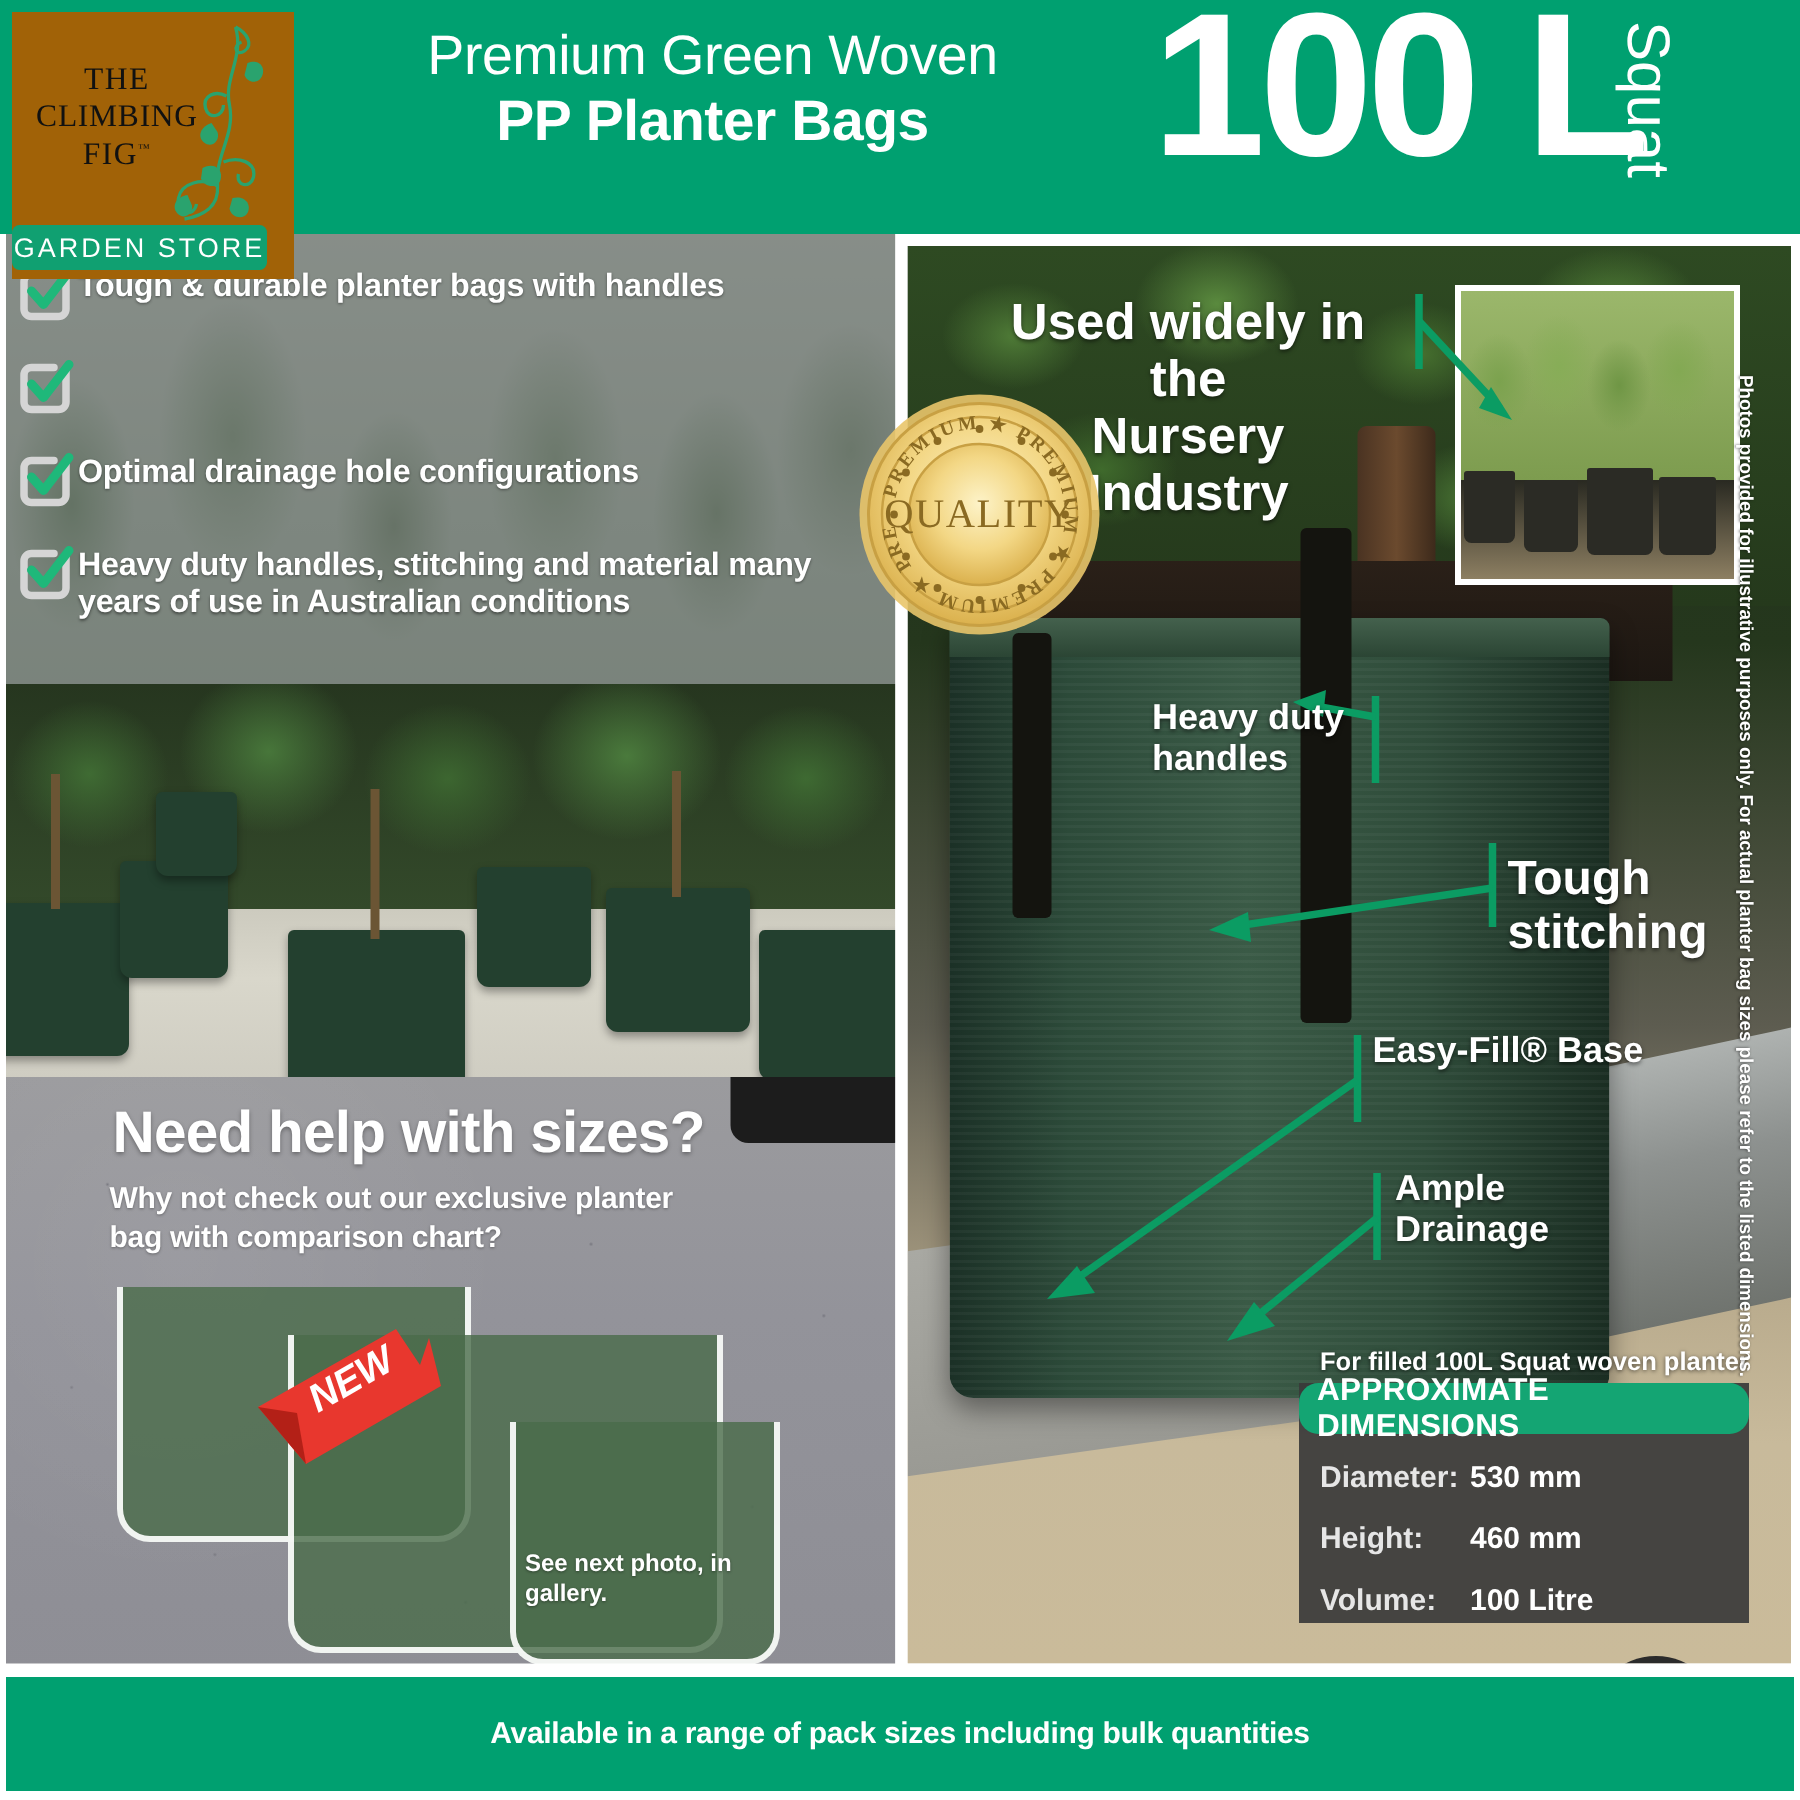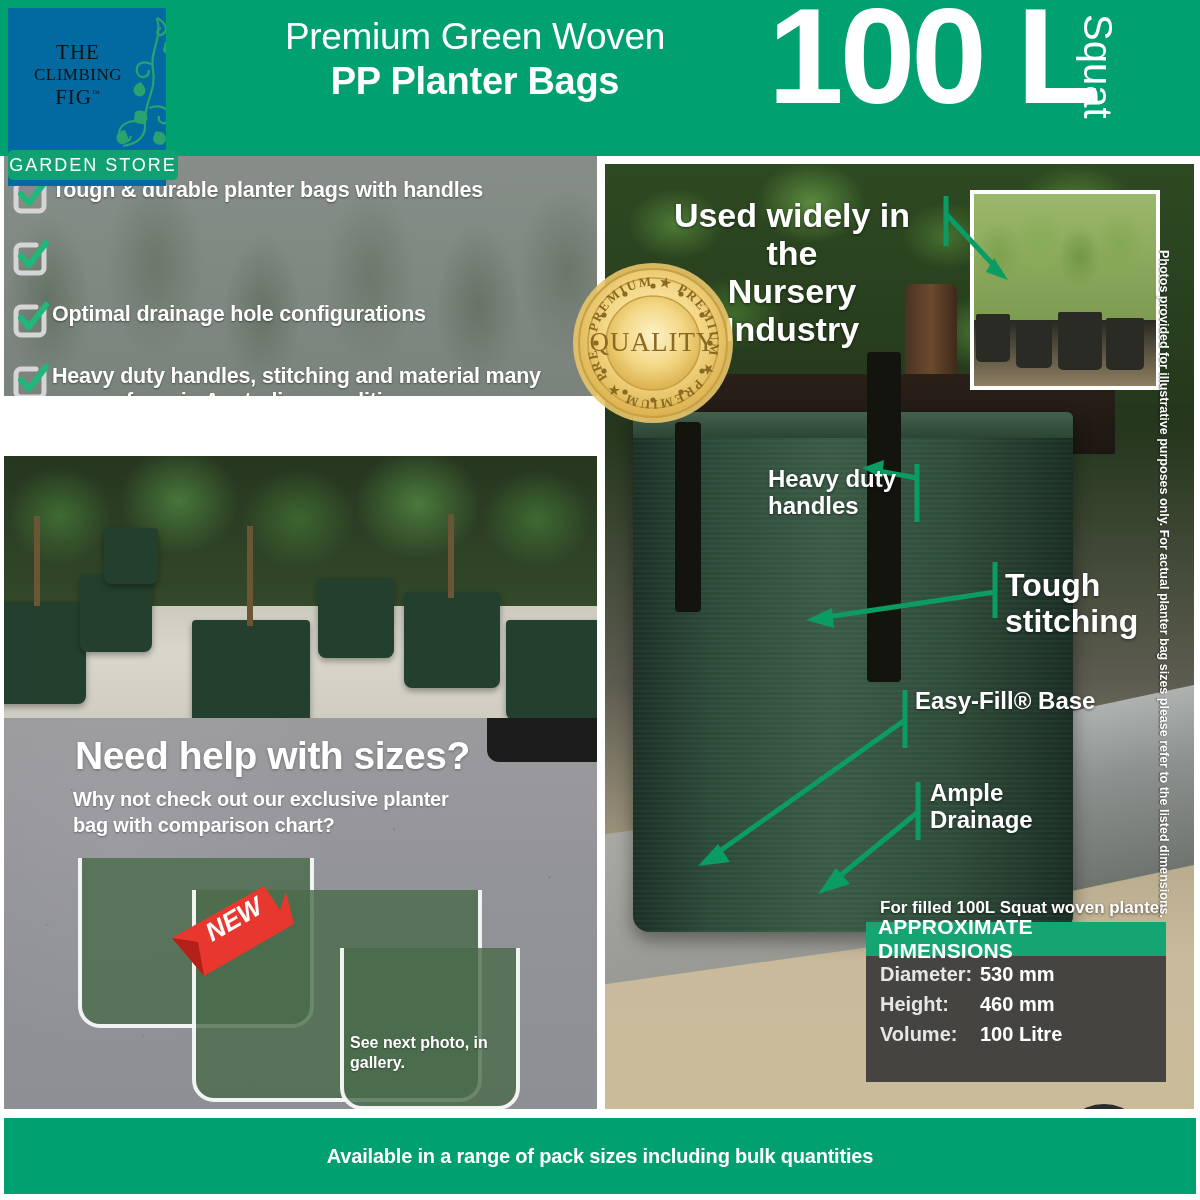--- a/index.html
+++ b/index.html
@@ -10,31 +10,31 @@
     overflow: hidden;
   }
   #page { position: relative; width: 1200px; height: 1200px; background: #fff; }
 
   
   .header {
     position: absolute; left: 0; top: 0; width: 1200px; height: 156px;
     background: #00a070;
   }
   .logo-box {
-    position: absolute; left: 8px; top: 8px; width: 158px; height: 178px;
-    background: #0369a1; z-index: 40; overflow: hidden;
+    position: absolute; left: 8px; top: 8px; width: 188px; height: 178px;
+    background: #a16207; z-index: 40; overflow: hidden;
   }
   .logo-inner { position: absolute; left: 0; top: 0; width: 185px; height: 148px; }
   .logo-text {
     position: absolute; left: 10px; top: 32px; width: 120px;
     text-align: center; font-family: "Liberation Serif", serif;
     color: #111; line-height: 1.18;
   }
   .logo-text .l1 { font-size: 21px; letter-spacing: 1px; }
-  .logo-text .l2 { font-size: 17px; letter-spacing: 0.5px; text-align: center; }
+  .logo-text .l2 { font-size: 21px; letter-spacing: 0.5px; text-align: center; }
   .logo-text .l3 { font-size: 21px; letter-spacing: 1px; }
   .logo-tm { font-size: 8px; vertical-align: super; }
   .vine { position: absolute; right: 4px; top: 4px; width: 90px; height: 144px; }
   .garden-store {
     position: absolute; left: 8px; top: 150px; width: 170px; height: 30px;
     background: #10a071; border-radius: 5px;
     color: #fff; font-family: Liberation Sans, sans-serif; font-size: 18px;
     letter-spacing: 2px; text-align: center; line-height: 30px;
     z-index: 41;
   }
@@ -56,21 +56,21 @@
     white-space: nowrap;
   }
 
   
   .left-col {
     position: absolute; left: 0; top: 156px; width: 597px; height: 960px;
     overflow: hidden;
   }
   
   .features {
-    position: absolute; left: 0; top: 0; width: 597px; height: 240px;
+    position: absolute; left: 0; top: 0; width: 597px; height: 300px;
     overflow: hidden;
   }
   .features .photo-bg {
     position: absolute; inset: 0;
     background:
       radial-gradient(ellipse 60px 120px at 8% 60%, rgba(70,110,70,.85), transparent 70%),
       radial-gradient(ellipse 70px 130px at 26% 45%, rgba(86,122,84,.8), transparent 70%),
       radial-gradient(ellipse 55px 110px at 44% 65%, rgba(74,106,72,.8), transparent 70%),
       radial-gradient(ellipse 65px 125px at 62% 50%, rgba(92,126,90,.8), transparent 70%),
       radial-gradient(ellipse 60px 115px at 80% 62%, rgba(78,112,76,.85), transparent 70%),
@@ -266,23 +266,23 @@
     color: #fff; font-size: 17px; font-weight: bold;
     text-shadow: 0 1px 3px rgba(0,0,0,.6);
   }
   .dims-box {
     position: absolute; left: 866px; top: 922px; width: 300px; height: 160px; z-index: 26;
     background: rgba(58,58,58,.92);
   }
   .dims-head {
     height: 34px; background: #14a573; color: #fff;
     font-size: 21px; font-weight: bold; letter-spacing: 0.2px;
-    display: flex; align-items: center; padding-left: 12px;
-  }
-  .dims-row { display: flex; padding: 7px 0 0 14px; }
+    display: flex; align-items: center; padding-left: 12px; border-radius: 13px;
+  }
+  .dims-row { display: flex; padding: 18px 0 0 14px; }
   .dims-key { width: 100px; color: #e6e6e6; font-size: 20px; font-weight: bold; }
   .dims-val { color: #ffffff; font-size: 20px; font-weight: bold; }
 
   .disclaimer {
     position: absolute; left: 1171px; top: 250px; z-index: 28;
     color: #fff; font-size: 12.5px; font-weight: bold; white-space: nowrap;
     transform: rotate(90deg); transform-origin: left top;
     text-shadow: 0 1px 2px rgba(0,0,0,.6);
   }
 

